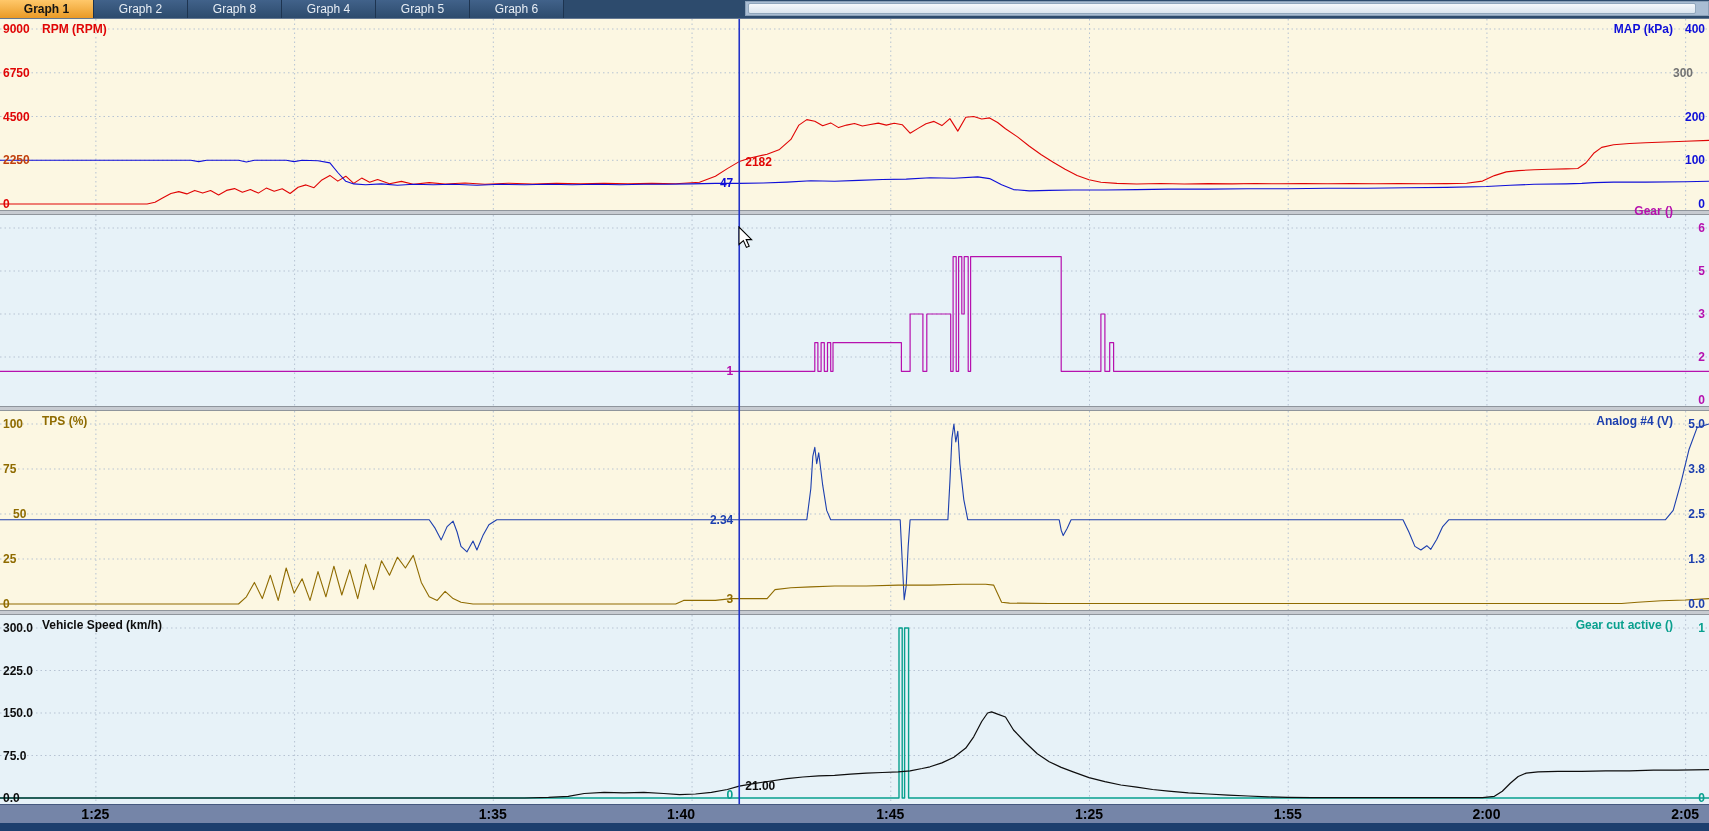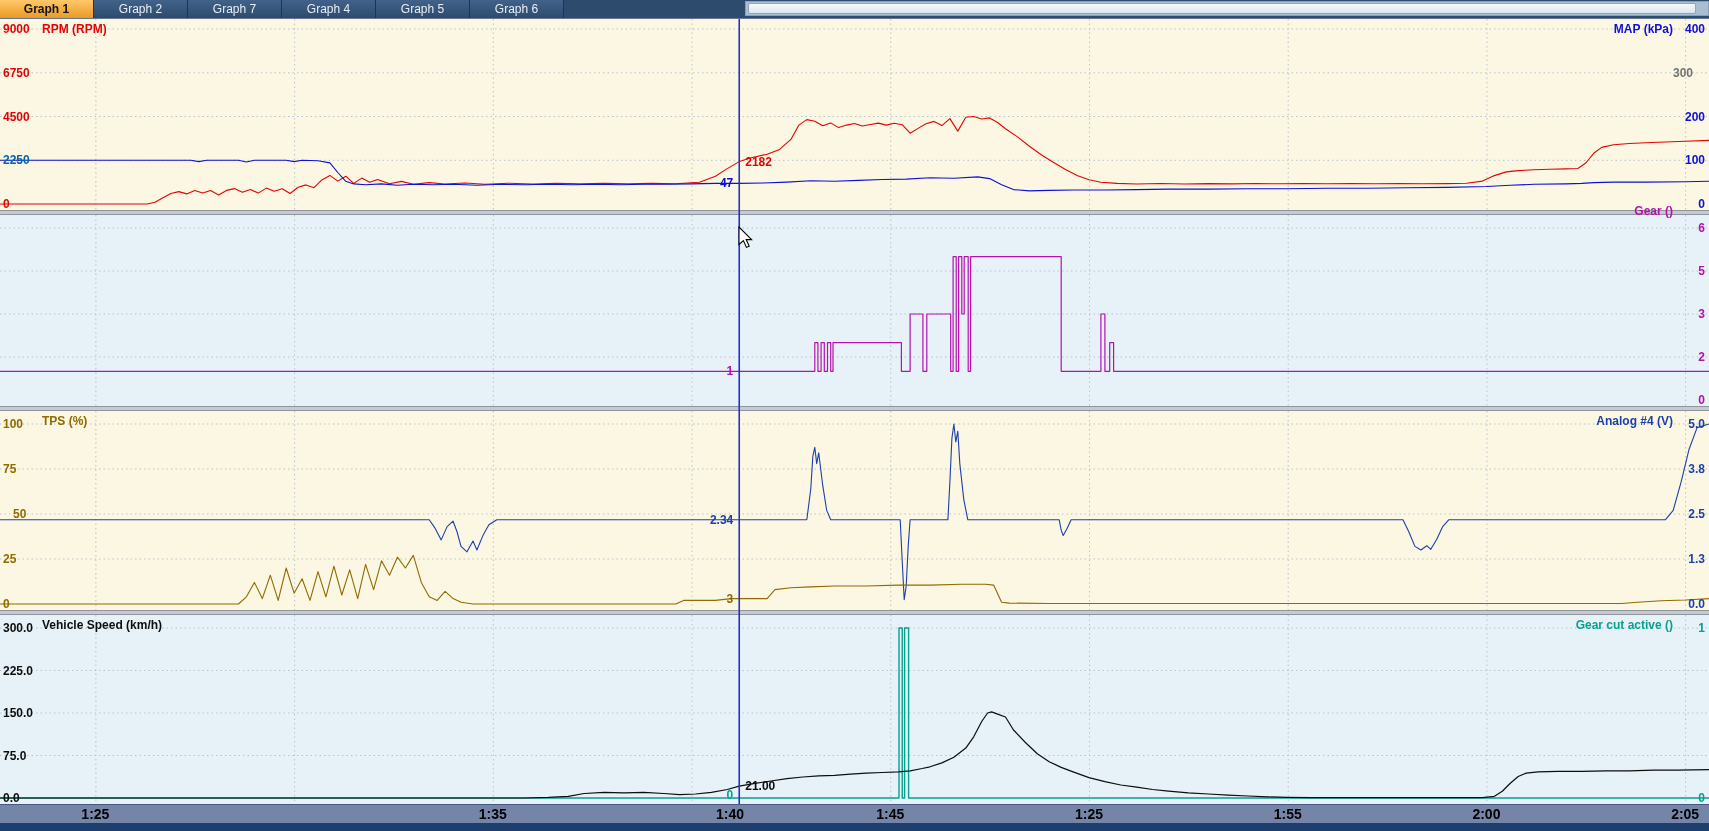--- a/index.html
+++ b/index.html
@@ -125,49 +125,49 @@
       <polyline points="0.0,519.8 429.2,519.8 435.2,528.4 441.2,539.9 447.1,526.6 453.1,521.2 457.1,532.0 461.0,546.4 467.0,551.8 473.0,541.0 476.9,550.0 482.9,535.6 488.9,524.8 496.8,519.8 806.8,519.8 810.8,488.8 812.8,456.4 814.8,447.4 816.7,463.6 818.7,452.8 822.7,485.2 826.7,510.4 830.7,519.8 900.2,519.8 902.2,560.8 904.2,599.7 906.2,586.0 908.2,546.4 910.1,519.8 947.9,519.8 949.9,481.6 951.9,438.4 953.9,424.0 955.8,442.0 957.8,431.2 959.8,463.6 963.8,499.6 967.8,519.8 1059.2,519.8 1061.2,530.2 1063.2,535.6 1067.1,528.4 1071.1,519.8 1403.0,519.8 1408.9,532.0 1414.9,546.4 1420.9,550.0 1426.8,545.7 1430.8,549.3 1436.8,539.2 1442.7,526.6 1448.7,519.8 1665.3,519.8 1673.2,510.4 1681.2,481.6 1689.1,449.2 1697.1,427.6 1709.0,424.0" fill="none" stroke="#1c3fae" stroke-width="1.1" stroke-linejoin="round" clip-path="url(#clip2)"></polyline>
       <polyline points="0.0,604.0 238.5,604.0 246.4,596.8 254.4,582.4 262.3,598.6 270.3,575.2 278.2,600.4 286.2,568.0 294.1,593.2 302.1,578.8 310.0,600.4 318.0,571.6 325.9,596.8 333.9,566.2 341.8,595.0 349.7,569.8 357.7,598.6 365.6,564.4 373.6,589.6 381.5,560.8 389.5,575.2 397.4,557.2 405.4,568.0 413.3,555.4 421.3,582.4 429.2,596.8 437.2,600.4 445.1,591.4 453.1,598.6 461.0,602.2 473.0,604.0 675.7,604.0 683.6,600.4 715.4,600.4 731.3,598.6 767.1,598.6 775.0,589.6 790.9,587.8 810.8,586.9 834.6,586.0 866.4,586.0 898.2,585.1 930.0,585.1 961.8,584.2 985.7,584.2 993.6,585.1 1001.6,602.2 1009.5,603.1 1049.2,603.5 1168.5,603.5 1327.5,603.5 1486.4,603.5 1621.6,603.5 1637.5,602.2 1661.3,600.8 1685.2,600.0 1709.0,598.6" fill="none" stroke="#8f6b00" stroke-width="1.1" stroke-linejoin="round" clip-path="url(#clip2)"></polyline>
       <polyline points="0.0,798.0 899.0,798.0 899.0,628.0 902.2,628.0 902.2,798.0 904.6,798.0 904.6,628.0 908.6,628.0 908.6,798.0 1709.0,798.0" fill="none" stroke="#09a08e" stroke-width="1.4" stroke-linejoin="round" clip-path="url(#clip3)"></polyline>
       <polyline points="0.0,798.0 524.6,798.0 548.5,797.4 568.3,796.3 584.2,793.5 604.1,792.3 624.0,792.9 643.9,792.3 663.7,793.5 679.6,794.6 695.5,794.0 711.4,792.3 727.3,789.5 739.2,786.1 755.1,783.3 771.0,781.0 786.9,778.7 802.8,777.0 818.7,775.9 834.6,775.3 850.5,774.2 866.4,773.1 882.3,772.5 898.2,771.9 910.1,770.8 922.1,768.5 930.0,766.8 941.9,762.9 953.9,757.2 965.8,748.1 973.7,736.8 981.7,721.5 987.6,713.0 991.6,711.9 997.6,714.1 1005.5,717.0 1013.5,730.0 1025.4,742.5 1037.3,753.8 1049.2,761.7 1061.2,767.4 1073.1,771.9 1089.0,777.6 1104.9,781.6 1120.8,785.0 1136.7,787.2 1152.6,789.5 1168.5,791.2 1188.4,792.9 1208.2,794.0 1228.1,795.2 1248.0,796.0 1267.8,796.9 1287.7,797.4 1311.6,797.7 1367.2,797.7 1482.5,797.7 1494.4,796.3 1502.3,791.2 1510.3,783.3 1518.2,776.5 1526.2,773.1 1538.1,771.9 1558.0,771.4 1581.8,771.4 1605.7,770.8 1629.5,770.8 1653.4,770.2 1677.2,770.2 1709.0,769.7" fill="none" stroke="#0d0d0d" stroke-width="1.2" stroke-linejoin="round" clip-path="url(#clip3)"></polyline>
       <line x1="739.2418604651166" y1="19" x2="739.2418604651166" y2="804" stroke="#2233c8" stroke-width="1.6"></line>
     </svg>
 
   <div class="tabbar" id="tabbar">
       <div class="tab active">Graph 1</div>
       <div class="tab">Graph 2</div>
-      <div class="tab">Graph 7</div>
+      <div class="tab">Graph 8</div>
       <div class="tab">Graph 4</div>
       <div class="tab">Graph 5</div>
       <div class="tab">Graph 6</div>
     </div>
 
   <div class="hscroll">
     <div class="hthumb"></div>
   </div>
 
   <div class="timebar" id="timebar">
       <div class="tlabel" style="left: 95.386px;">1:25</div>
       <div class="tlabel" style="left: 294.107px; margin-top: 20px;">1:30</div>
       <div class="tlabel" style="left: 492.828px;">1:35</div>
-      <div class="tlabel" style="left: 730px; text-align: center;">1:40</div>
+      <div class="tlabel" style="left: 681px; text-align: center;">1:40</div>
       <div class="tlabel" style="left: 890.27px;">1:45</div>
       <div class="tlabel" style="left: 1088.99px;">1:25</div>
       <div class="tlabel" style="left: 1287.71px;">1:55</div>
       <div class="tlabel" style="left: 1486.43px;">2:00</div>
       <div class="tlabel" style="left: 1685.15px;">2:05</div>
     </div>
   <div class="bottomstrip"></div>
 
   <div id="labels">
       <div class="lbl" style="left: 42px; top: 22px; color: rgb(224, 5, 5);">RPM (RPM)</div>
       <div class="tick" style="left: 3px; top: 21px; color: rgb(224, 5, 5); text-align: center;">9000</div>
       <div class="tick" style="left: 3px; top: 64.75px; color: rgb(224, 5, 5);">6750</div>
       <div class="tick" style="left: 3px; top: 108.5px; color: rgb(224, 5, 5);">4500</div>
-      <div class="tick" style="left: 3px; top: 152.25px; color: #0369a1;">2250</div>
+      <div class="tick" style="left: 3px; top: 152.25px; color: #c2410c;">2250</div>
       <div class="tick" style="left: 3px; top: 196px; color: rgb(224, 5, 5);">0</div>
       <div class="lbl" style="right: 36px; top: 22px; color: rgb(15, 15, 216);">MAP (kPa)</div>
       <div class="tick" style="right: 4px; top: 21px; color: rgb(15, 15, 216);">400</div>
       <div class="tick" style="right: 16px; top: 64.75px; color: #737373;">300</div>
       <div class="tick" style="right: 4px; top: 108.5px; color: rgb(15, 15, 216);">200</div>
       <div class="tick" style="right: 4px; top: 152.25px; color: rgb(15, 15, 216);">100</div>
       <div class="tick" style="right: 4px; top: 196px; color: rgb(15, 15, 216);">0</div>
       <div class="cval" style="top: 153.572px; color: rgb(224, 5, 5); left: 745.242px;">2182</div>
       <div class="cval" style="top: 175.438px; color: rgb(15, 15, 216); right: 975.758px;">47</div>
       <div class="lbl" style="right: 36px; top: 204px; color: rgb(182, 17, 174);">Gear ()</div>

